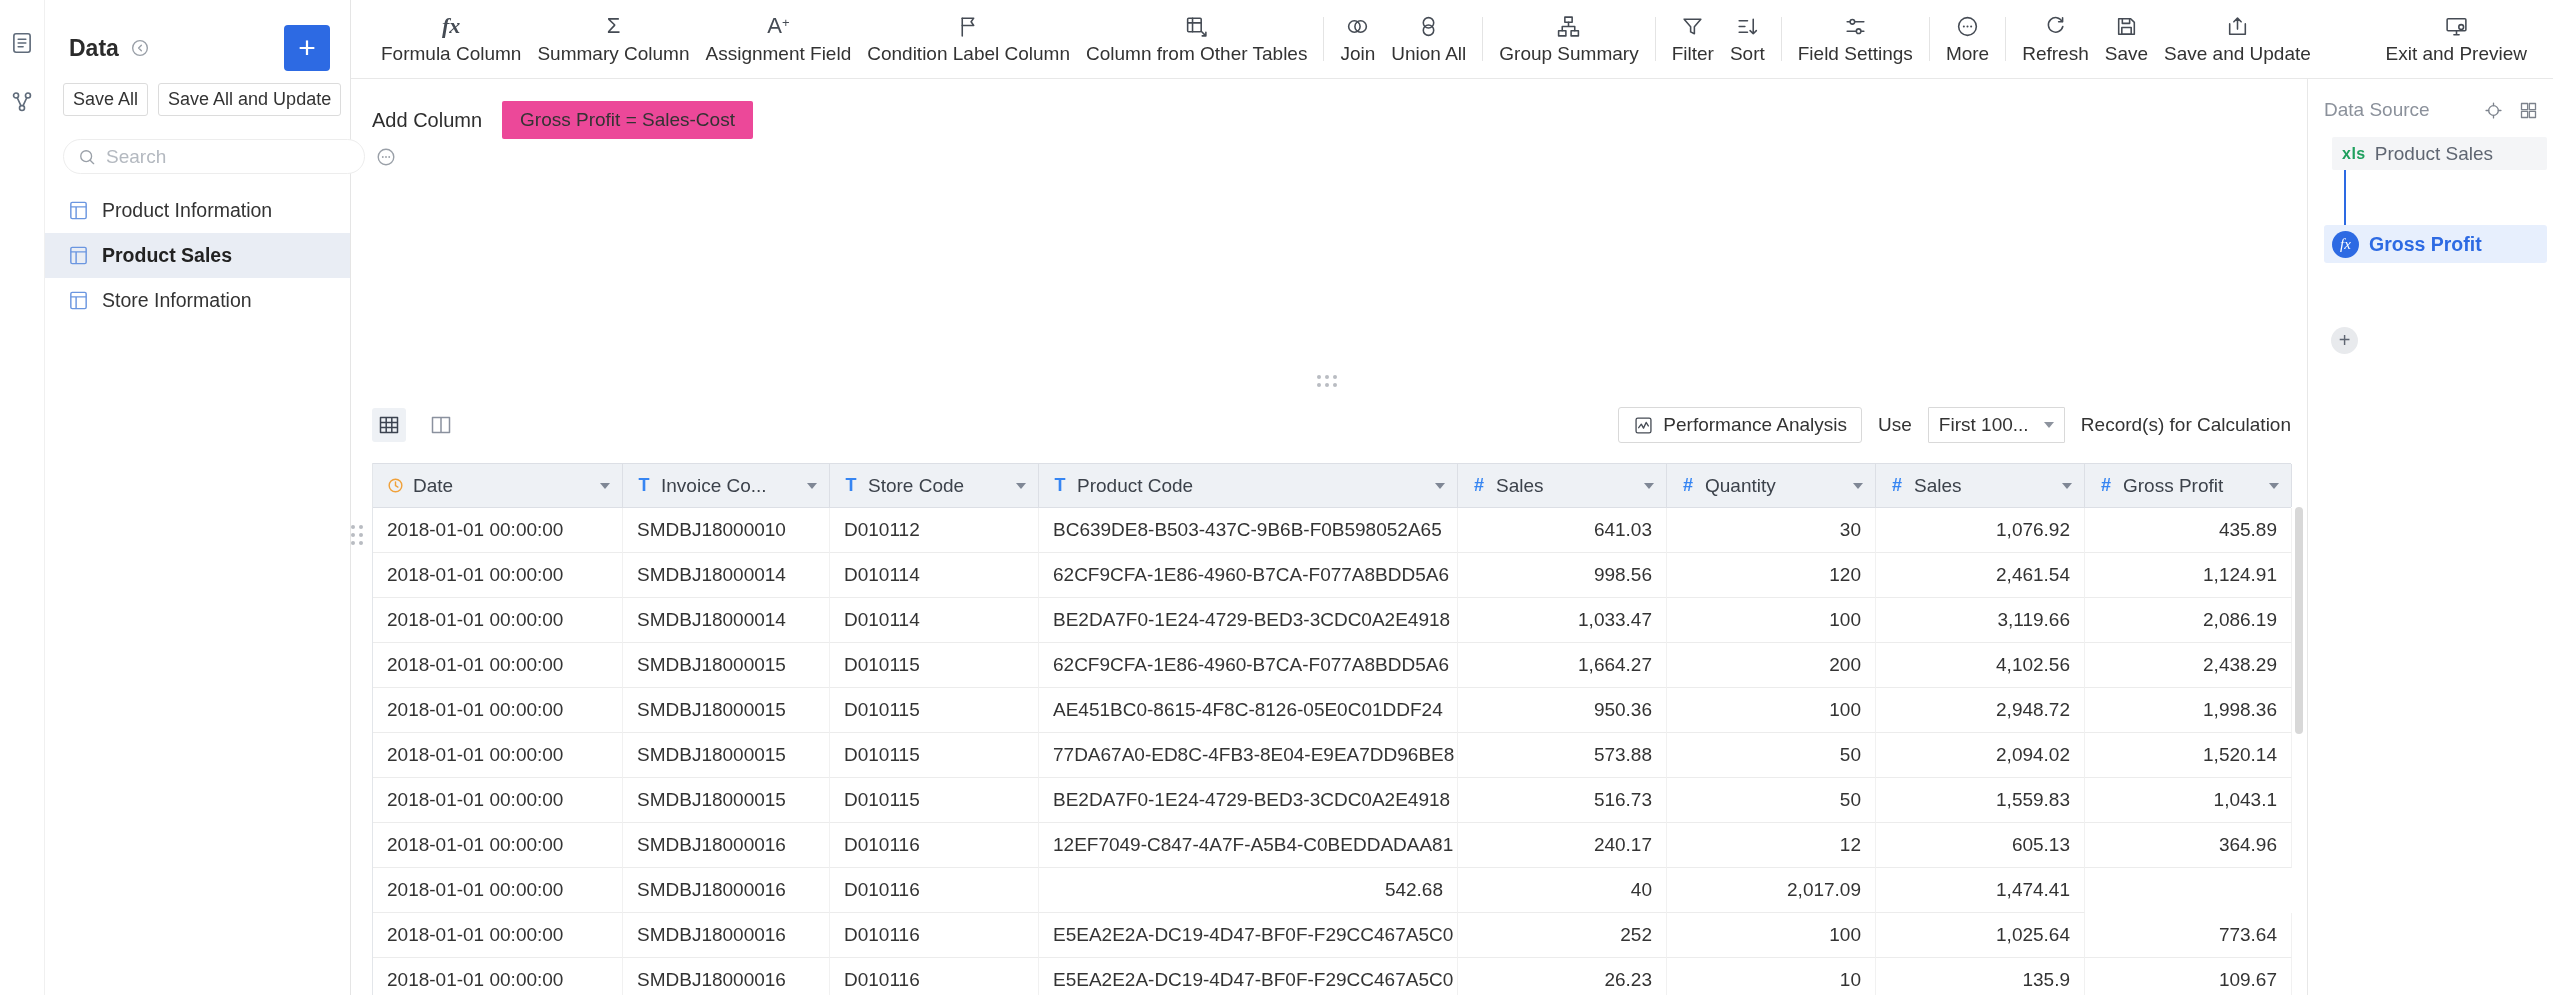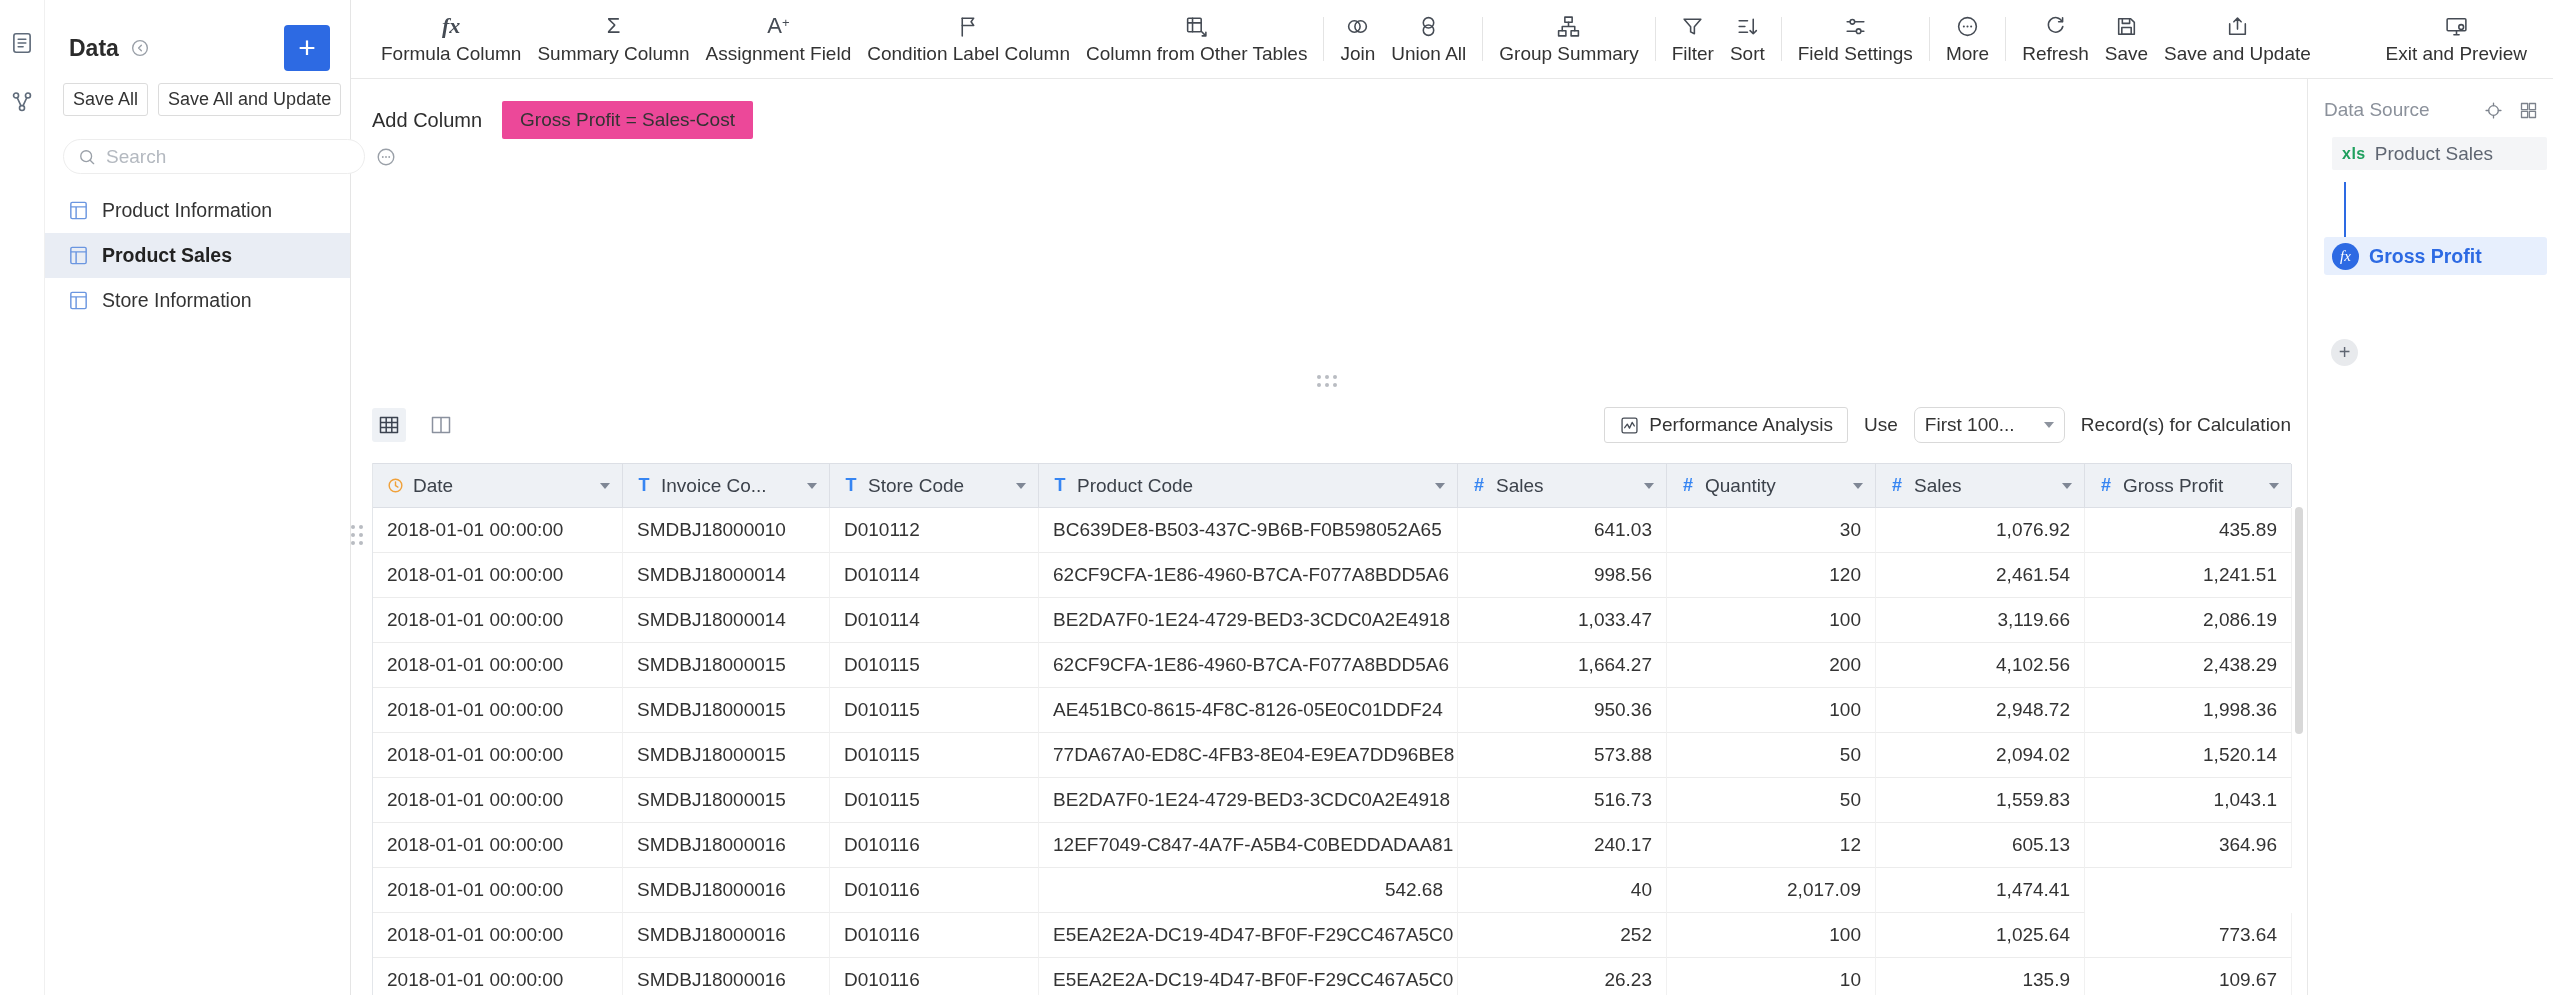--- a/index.html
+++ b/index.html
@@ -48,21 +48,21 @@
   .tb-glyph.italic{font-style:italic;font-family:"Liberation Serif",serif;font-weight:bold}
   .tb-glyph sup{font-size:13px;margin-top:-8px}
   .tb-sep{width:1px;height:44px;background:#e4e4e4;flex:none}
 
   
   .rightpanel{position:absolute;right:0;top:79px;bottom:0;width:246px;background:#fff;border-left:1px solid #e8e8e8;z-index:2}
   .ds-header{display:flex;align-items:center;padding:20px 14px 0 16px}
   .ds-title{color:#8b919b;font-size:19px}
   .ds-header-icons{margin-left:auto;display:flex;gap:14px}
   .sm-ico svg{width:21px;height:21px;stroke:#7c828c;fill:none;stroke-width:1.5;stroke-linecap:round;stroke-linejoin:round}
-  .ds-node{margin:16px 6px 12px 24px;height:33px;background:#f4f5f7;border-radius:2px;display:flex;align-items:center;gap:9px;padding:0 10px;font-size:19px;color:#5f6672;cursor:pointer;white-space:nowrap;overflow:hidden}
+  .ds-node{margin:16px 6px 0 24px;height:33px;background:#f4f5f7;border-radius:2px;display:flex;align-items:center;gap:9px;padding:0 10px;font-size:19px;color:#5f6672;cursor:pointer;white-space:nowrap;overflow:hidden}
   .xls-badge{color:#1fa05e;font-weight:bold;font-size:16px;letter-spacing:0.5px}
   .ds-connector{margin-left:36px;width:2px;height:55px;background:var(--accent)}
   .ds-step{margin:0 6px 0 16px;height:38px;background:#e7effd;border-radius:3px;display:flex;align-items:center;gap:10px;padding:0 8px;cursor:pointer}
   .fx-circle{width:27px;height:27px;border-radius:50%;background:var(--accent);color:#fff;font-size:15px;font-style:italic;font-family:"Liberation Serif",serif;display:flex;align-items:center;justify-content:center;flex:none}
   .ds-step-label{color:var(--accent);font-weight:bold;font-size:19.5px;white-space:nowrap}
   .ds-plus{margin:64px 0 0 23px;width:27px;height:27px;border-radius:50%;background:#e8eaed;color:#5f6672;font-size:20px;display:flex;align-items:center;justify-content:center;cursor:pointer}
 
   
   .main{position:absolute;left:351px;top:79px;bottom:0;width:1956px;background:#fff;z-index:1}
   .addcol-row{display:flex;align-items:center;gap:20px;margin:22px 0 0 21px}
@@ -76,21 +76,21 @@
   .grid-toolbar{position:absolute;top:326px;left:21px;width:1919px;height:40px;display:flex;align-items:center;gap:18px}
   .gt-ico{width:34px;height:34px;display:flex;align-items:center;justify-content:center;border-radius:3px;cursor:pointer}
   .gt-ico.active{background:#eef1f5}
   .gt-ico svg{width:24px;height:24px;fill:none;stroke-width:1.5;stroke-linejoin:round}
   .gt-ico.active svg{stroke:#3c4350}
   .gt-ico.plain svg{stroke:#8a919e}
   .gt-right{margin-left:auto;display:flex;align-items:center;gap:16px}
   .perf-btn{display:flex;align-items:center;gap:9px;border:1px solid #d9d9d9;border-radius:3px;background:#fff;padding:6px 14px;font-size:19px;color:#333;cursor:pointer;font-family:inherit}
   .perf-btn svg{width:21px;height:21px;stroke:#454b54;fill:none;stroke-width:1.5;stroke-linejoin:round;stroke-linecap:round}
   .gt-text{font-size:19px;color:#333}
-  .rec-select{display:flex;align-items:center;justify-content:space-between;gap:10px;width:151px;border:1px solid #d9d9d9;border-radius:7px;background:#fff;padding:6px 10px;font-size:19px;color:#333;cursor:pointer}
+  .rec-select{display:flex;align-items:center;justify-content:space-between;gap:10px;width:137px;border:1px solid #d9d9d9;border-radius:1px;background:#fff;padding:6px 10px;font-size:19px;color:#333;cursor:pointer}
   .caret-down{width:0;height:0;border-left:5px solid transparent;border-right:5px solid transparent;border-top:6px solid #8d939e;flex:none}
 
   
   .table{position:absolute;top:384px;left:21px;width:1919px;border-left:1px solid #e3e6ea}
   .cols{display:grid;grid-template-columns:250px 207px 209px 419px 209px 209px 209px 207px}
   .thead{border-top:1px solid #dcdfe5;border-bottom:1px solid #dcdfe5}
   .th{display:flex;align-items:center;gap:8px;padding:0 12px;height:43px;background:var(--header-bg);border-right:1px solid #dcdfe5;font-size:19px;color:#3c424b;cursor:pointer;white-space:nowrap;overflow:hidden}
   .th .caret-down{margin-left:auto;border-top-color:#7f8795}
   .fi{width:20px;flex:none;display:flex;align-items:center;justify-content:center}
   .fi svg{width:19px;height:19px;stroke:var(--date-icon);fill:none;stroke-width:1.8;stroke-linecap:round}
@@ -444,21 +444,21 @@
         </div>
 
         <div class="tr cols">
           <div class="td">2018-01-01 00:00:00</div>
           <div class="td">SMDBJ18000014</div>
           <div class="td">D010114</div>
           <div class="td">62CF9CFA-1E86-4960-B7CA-F077A8BDD5A6</div>
           <div class="td num">998.56</div>
           <div class="td num">120</div>
           <div class="td num">2,461.54</div>
-          <div class="td num">1,241.51</div>
+          <div class="td num">1,124.91</div>
         </div>
 
         <div class="tr cols">
           <div class="td">2018-01-01 00:00:00</div>
           <div class="td">SMDBJ18000014</div>
           <div class="td">D010114</div>
           <div class="td">BE2DA7F0-1E24-4729-BED3-3CDC0A2E4918</div>
           <div class="td num">1,033.47</div>
           <div class="td num">100</div>
           <div class="td num">3,119.66</div>

